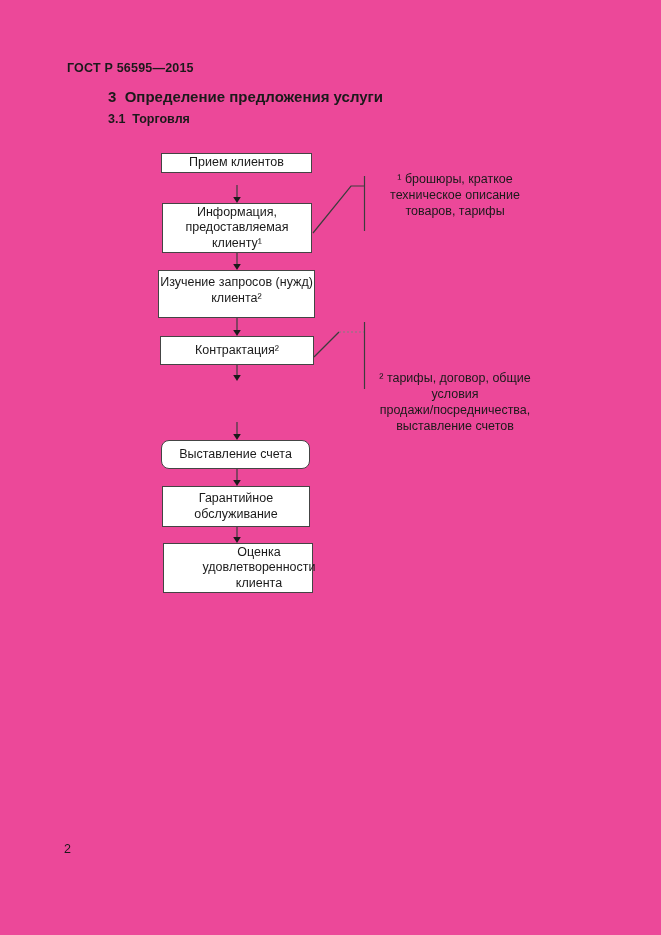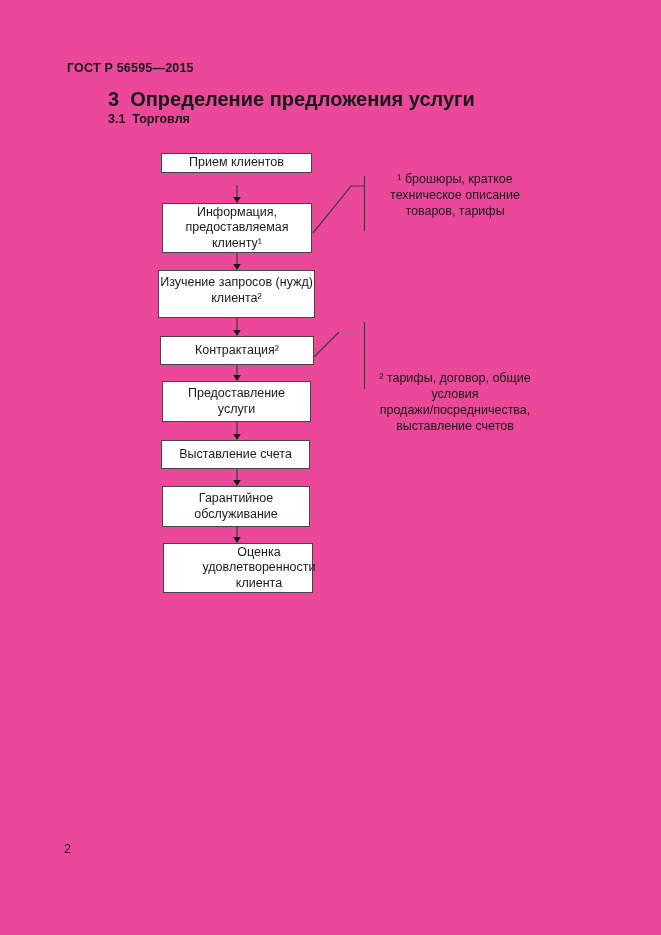--- a/index.html
+++ b/index.html
@@ -18,21 +18,21 @@
     left: 67px; top: 61px;
     font-size: 12.5px;
     font-weight: bold;
     letter-spacing: 0.2px;
     white-space: pre-wrap;
   }
   .section-heading {
     position: absolute;
     left: 108px; top: 88px;
     margin: 0;
-    font-size: 20px;
+    font-size: 15px;
     font-weight: bold;
     white-space: pre-wrap;
   }
   .subsection-heading {
     position: absolute;
     left: 108px; top: 112px;
     margin: 0;
     font-size: 12.5px;
     font-weight: bold;
     white-space: pre-wrap;
@@ -54,21 +54,21 @@
     font-size: 12.5px;
     line-height: 15.5px;
     white-space: pre;
     color: #1a1a1a;
   }
   .b1 { left: 161px; top: 153px; width: 151px; height: 20px; }
   .b2 { left: 162px; top: 203px; width: 150px; height: 50px; }
   .b3 { left: 158px; top: 270px; width: 157px; height: 48px; align-items: flex-start; padding-top: 4px; }
   .b4 { left: 160px; top: 336px; width: 154px; height: 29px; }
   .b5 { left: 162px; top: 381px; width: 149px; height: 41px; }
-  .b6 { left: 161px; top: 440px; width: 149px; height: 29px; }
+  .b6 { left: 161px; top: 440px; width: 149px; height: 29px; border-radius: 8px; }
   .b7 { left: 162px; top: 486px; width: 148px; height: 41px; }
   .b8 { left: 163px; top: 543px; width: 150px; height: 50px; padding-left: 42px; }
   .footnote {
     position: absolute;
     text-align: center;
     font-size: 12.5px;
     line-height: 16px;
     white-space: pre;
     color: #1a1a1a;
   }
@@ -140,24 +140,20 @@
 предоставляемая
 клиенту¹</span>
   </div>
   <div class="fc-box b3">
     <span>Изучение запросов (нужд)
 клиента²</span>
   </div>
   <div class="fc-box b4">
     <span>Контрактация²</span>
   </div>
-  <div class="fc-box b5">
-    <span>Предоставление
-услуги</span>
-  </div>
   <div class="fc-box b6">
     <span>Выставление счета</span>
   </div>
   <div class="fc-box b7">
     <span>Гарантийное
 обслуживание</span>
   </div>
   <div class="fc-box b8">
     <span>Оценка
 удовлетворенности

